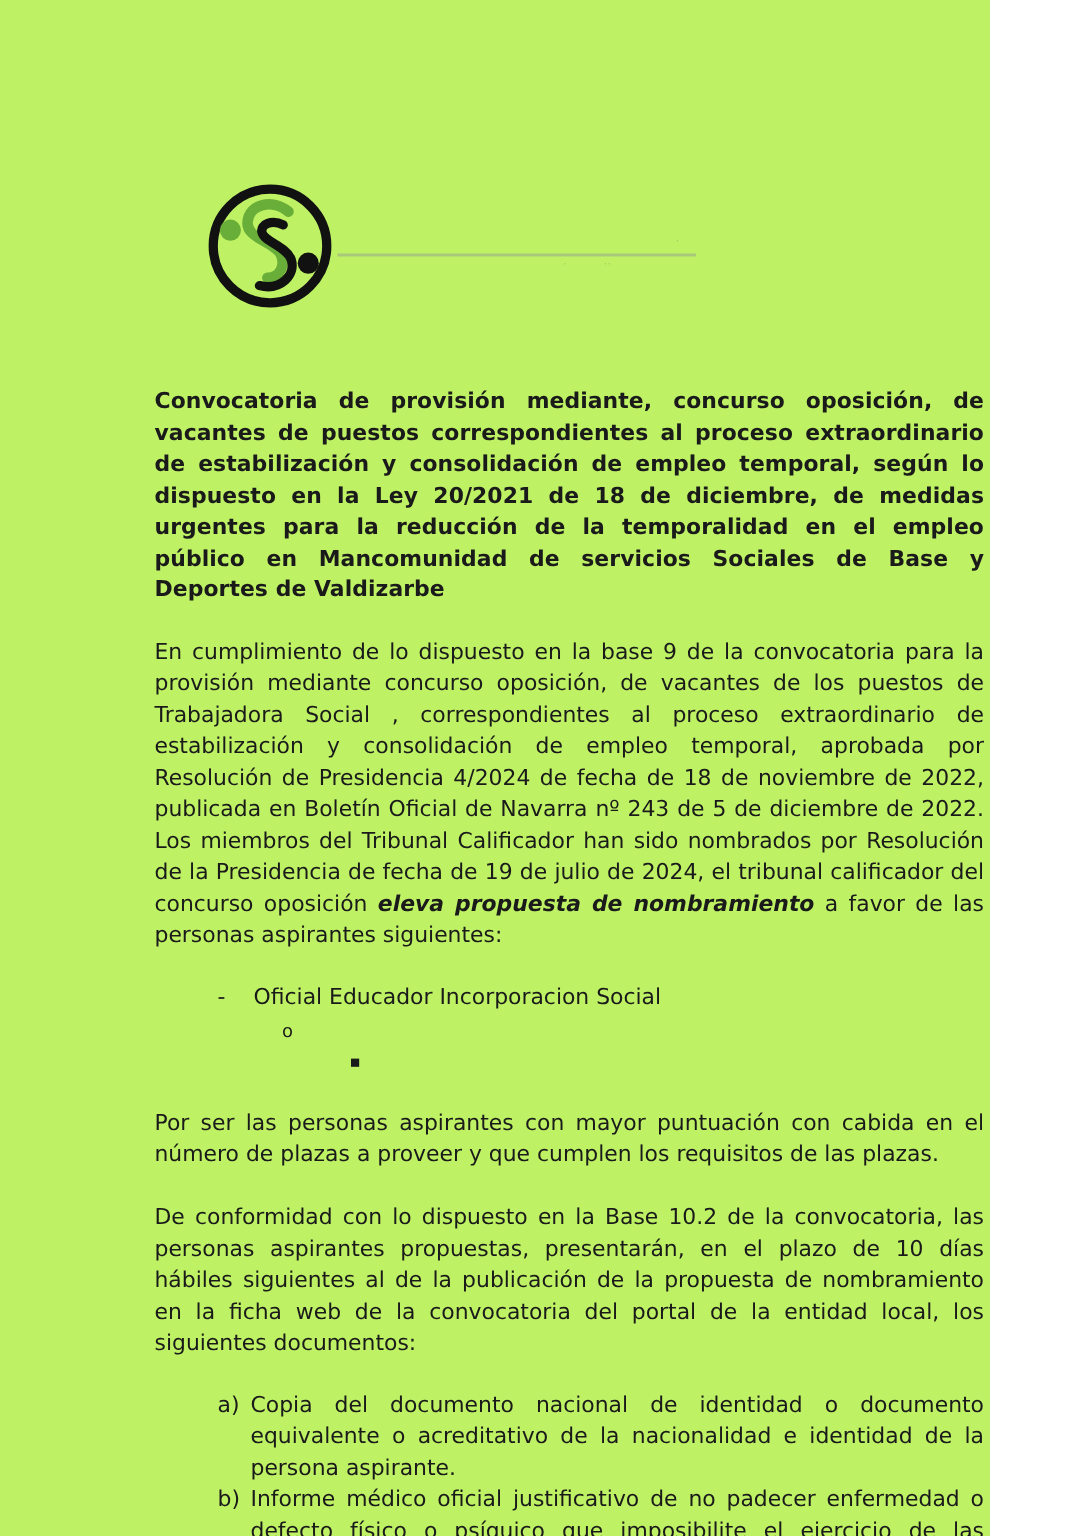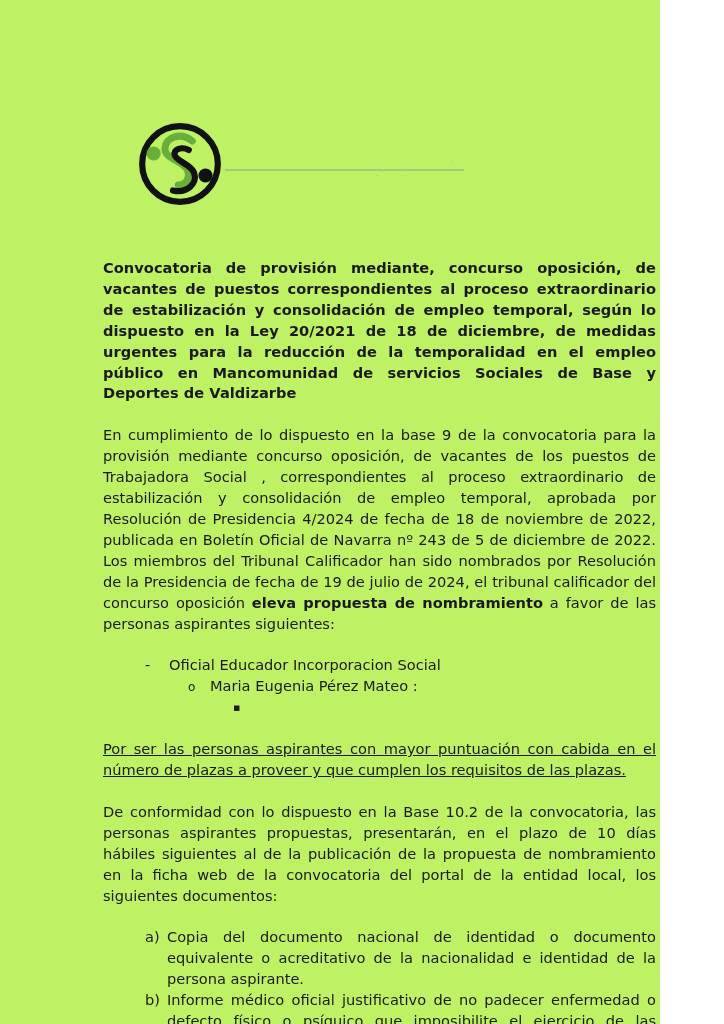--- a/index.html
+++ b/index.html
@@ -9,26 +9,26 @@
   .logo { position: absolute; left: 136px; top: 120px; width: 88px; height: 88px; }
   .header-rule { position: absolute; left: 225px; top: 169px; width: 239px; height: 2px; background: #a9c97a; }
   .specks { position: absolute; font-size: 4px; color: #777; }
   .content { position: absolute; left: 103px; top: 258px; width: 553px; font-size: 14.6px; line-height: 20.9px; }
   .title { font-weight: bold; text-align: justify; text-align-last: left; margin: 0; letter-spacing: 0.05px; }
   p { margin: 0; text-align: justify; text-align-last: left; }
   .para1 { margin-top: 21px; }
   .list-l1 { margin-top: 21px; position: relative; }
   .row { position: relative; height: 20.9px; white-space: nowrap; }
   .marker { position: absolute; }
-  .para2 { margin-top: 21px; text-decoration: underline; }
+  .para2 { margin-top: 21px; }
   .para3 { margin-top: 21px; }
   .doclist { margin-top: 21px; margin-left: 42px; }
   .doc-item { position: relative; padding-left: 22px; text-align: justify; text-align-last: left; }
   .doc-item .letter { position: absolute; left: 0; top: 0; }
-  b { font-weight: bold; }
+  b { font-weight: bold; font-style: italic; }
 </style>
 </head>
 <body>
 
 <div class="page">
 
   <svg class="logo" viewBox="0 0 100 100">
     <circle cx="50" cy="50" r="43" fill="none" stroke="#111" stroke-width="7"></circle>
     <path d="M64 24 C52 14, 34 18, 33 32 C32 44, 52 46, 58 56 C62 64, 58 74, 48 74" fill="none" stroke="#6aae3a" stroke-width="8" stroke-linecap="round"></path>
     <circle cx="20" cy="38" r="8" fill="#6aae3a"></circle>
@@ -45,21 +45,20 @@
 
     <p class="para1"><span>En cumplimiento de lo dispuesto en la base 9 de la convocatoria para la provisión mediante concurso oposición, de vacantes de los puestos de Trabajadora Social , correspondientes al proceso extraordinario de estabilización y consolidación de empleo temporal, aprobada por Resolución de Presidencia 4/2024  de fecha de 18 de noviembre de 2022, publicada en Boletín Oficial de Navarra  nº 243 de 5 de diciembre de 2022. Los miembros del Tribunal Calificador han sido nombrados por Resolución de la Presidencia  de fecha de 19 de julio de 2024, el tribunal calificador del concurso oposición </span><b>eleva propuesta de nombramiento</b><span> a favor de las personas aspirantes siguientes:</span></p>
 
     <div class="list-l1">
       <div class="row">
         <span class="marker" style="left:42px;">-</span>
         <span class="marker" style="left:66px;">Oficial Educador Incorporacion Social</span>
       </div>
       <div class="row">
         <span class="marker" style="left:85px;font-size:12px;top:1px;">o</span>
-        <span class="marker" style="left:107px;">Maria Eugenia Pérez Mateo :</span>
       </div>
       <div class="row">
         <span class="marker" style="left:130px;font-size:11px;top:1px;">▪</span>
       </div>
     </div>
 
     <p class="para2">Por ser las personas aspirantes con mayor puntuación con cabida en el número de plazas a proveer y que cumplen los requisitos de las plazas.</p>
 
     <p class="para3">De conformidad con lo dispuesto en la Base 10.2 de la convocatoria, las personas aspirantes propuestas, presentarán, en el plazo de 10 días hábiles siguientes al de la publicación de la propuesta de nombramiento en la ficha web de la convocatoria del portal de la entidad local, los siguientes documentos:</p>
 

